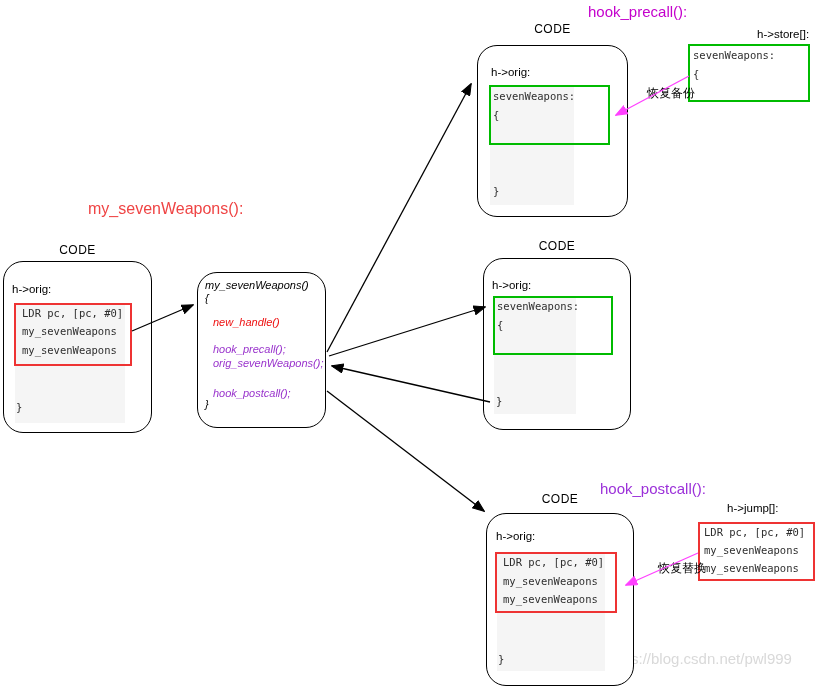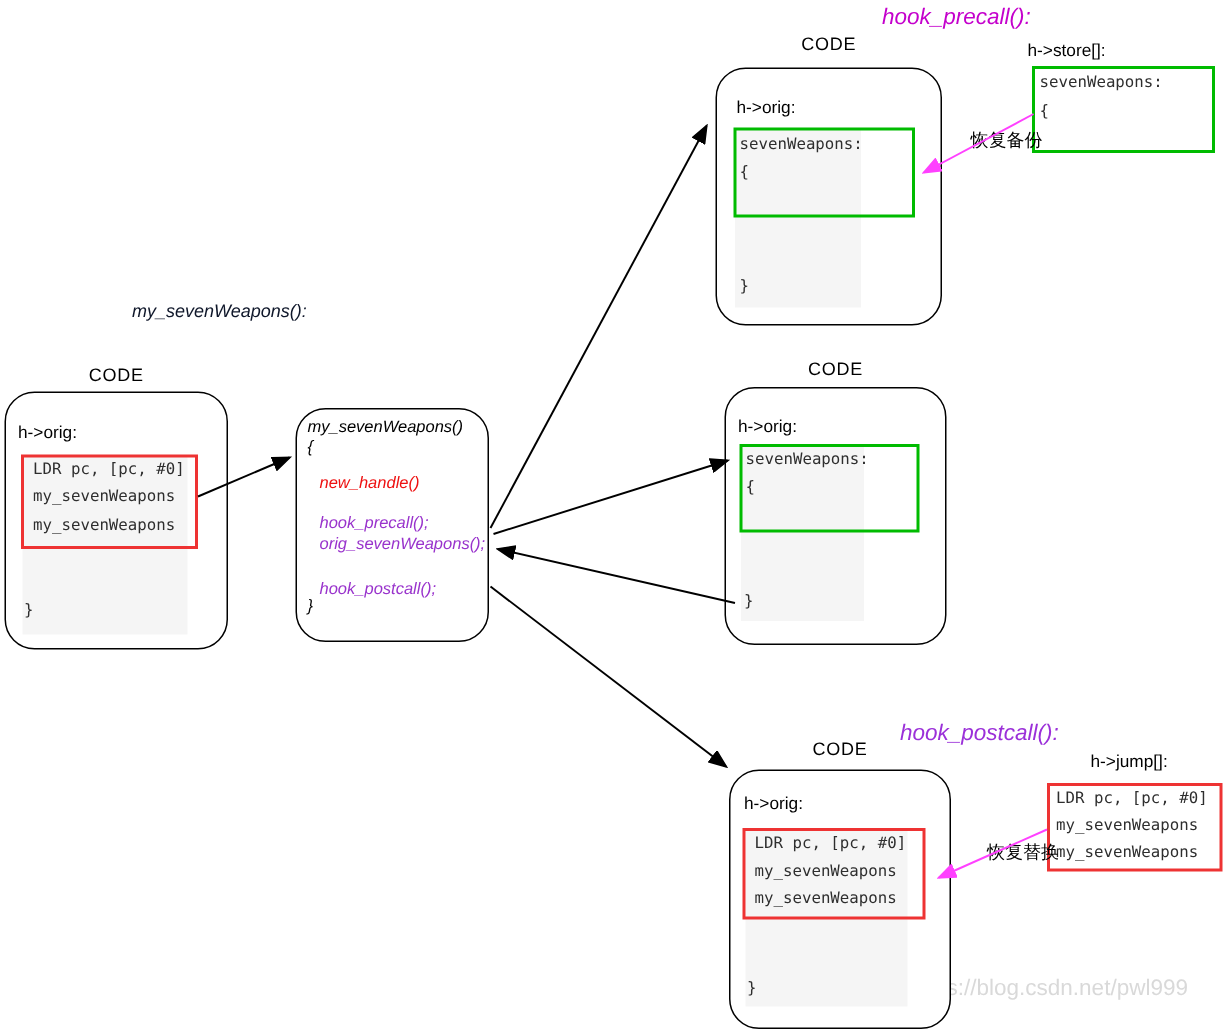--- a/index.html
+++ b/index.html
@@ -12,22 +12,22 @@
   .gray{position:absolute;background:#f5f5f5;}
   .hl{position:absolute;border:2px solid;box-sizing:border-box;background:transparent;}
   .hl.red{border-color:#ee3333;}
   .hl.green{border-color:#00bb00;}
   .code-title{position:absolute;font-size:12px;color:#000;text-align:center;letter-spacing:.5px;}
   .ptr{position:absolute;font-size:11.5px;color:#000;white-space:pre;}
   .mono{position:absolute;font-family:"DejaVu Sans Mono",monospace;font-size:10.5px;color:#2e2e2e;white-space:pre;}
   .fnline{position:absolute;font-size:11px;color:#000;white-space:pre;font-style:italic;}
   .fnline.red{color:#ee1111;}
   .fnline.purple{color:#9933cc;}
-  .fn-label{position:absolute;font-size:15px;white-space:pre;font-style:italic;}
-  .fn-label.blue{color:#0f172a;font-size:12px;}
+  .fn-label{position:absolute;font-size:15px;white-space:pre;}
+  .fn-label.blue{color:#ef4444;font-size:16px;}
   .fn-label.magenta{color:#c400cc;}
   .fn-label.violet{color:#8a2be2;}
   .fn-label.purple{color:#9b30d9;}
   .zh{position:absolute;font-size:12px;color:#000;white-space:pre;margin-left:25px;}
   .watermark{position:absolute;font-size:15px;color:#d9d9d9;white-space:pre;}
   .arrows{position:absolute;left:0;top:0;pointer-events:none;}
 </style>
 </head>
 <body>
 
@@ -58,21 +58,21 @@
   <div class="fn-label magenta" style="left:588px;top:3px;">hook_precall():</div>
   <div class="code-title" style="left:477px;top:22px;width:151px;">CODE</div>
   <div class="rbox" style="left:477px;top:45px;width:151px;height:172px;"></div>
   <div class="ptr" style="left:491px;top:66px;">h-&gt;orig:</div>
   <div class="gray" style="left:490px;top:86px;width:84px;height:119px;"></div>
   <div class="hl green" style="left:489px;top:85px;width:121px;height:60px;"></div>
   <div class="mono" style="left:493px;top:90px;">sevenWeapons:</div>
   <div class="mono" style="left:493px;top:109px;">{</div>
   <div class="mono" style="left:493px;top:185px;">}</div>
 
-  <div class="ptr" style="left:685px;top:28px;">h-&gt;store[]:</div>
+  <div class="ptr" style="left:757px;top:28px;">h-&gt;store[]:</div>
   <div class="gray" style="left:689px;top:45px;width:86px;height:56px;"></div>
   <div class="sbox green" style="left:688px;top:44px;width:122px;height:58px;"></div>
   <div class="mono" style="left:693px;top:49px;">sevenWeapons:</div>
   <div class="mono" style="left:693px;top:68px;">{</div>
   <div class="zh" style="left:622px;top:85px;">恢复备份</div>
 
   <div class="code-title" style="left:483px;top:239px;width:148px;">CODE</div>
   <div class="rbox" style="left:483px;top:258px;width:148px;height:172px;"></div>
   <div class="ptr" style="left:492px;top:279px;">h-&gt;orig:</div>
   <div class="gray" style="left:494px;top:297px;width:82px;height:117px;"></div>

